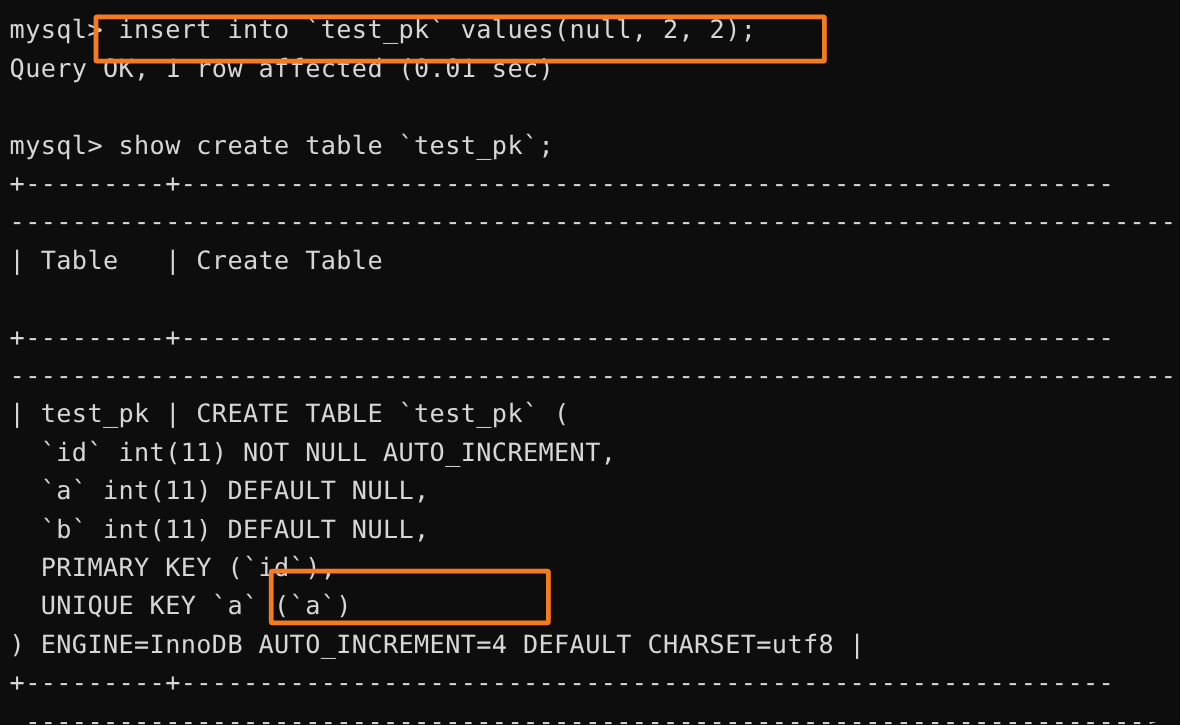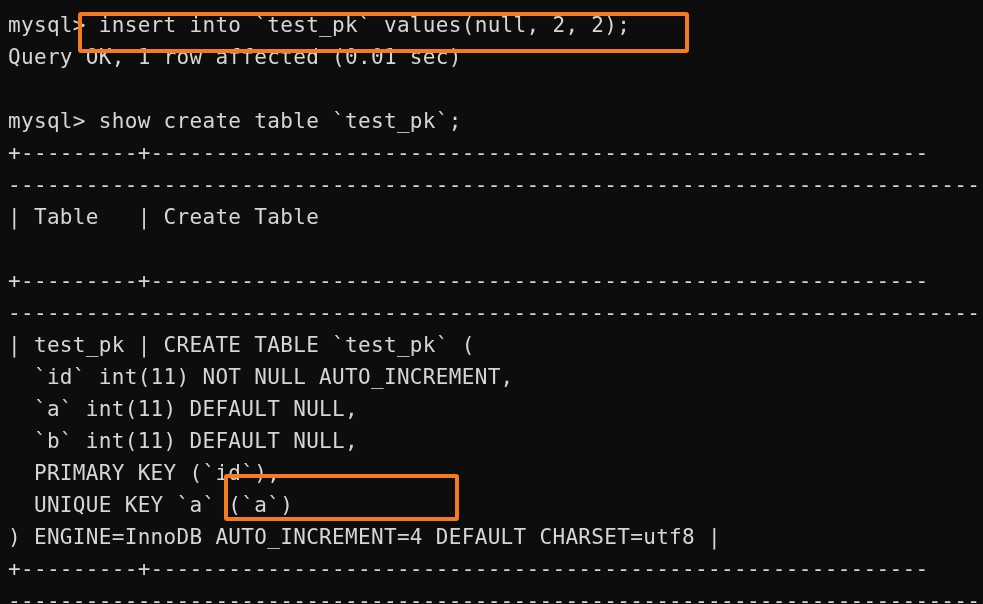--- a/index.html
+++ b/index.html
@@ -46,21 +46,21 @@
   #hl-autoinc {
     left: 224px;
     top: 474px;
     width: 235px;
     height: 47px;
   }
 </style>
 </head>
 <body>
 
-<div id="terminal" style="background: rgb(13, 13, 13); color: rgb(214, 214, 214);">
+<div id="terminal" style="background: rgb(13, 13, 13); color: rgb(214, 214, 214); border-radius: 31px;">
 
   <div id="lines">
       <div class="line">mysql&gt; insert into `test_pk` values(null, 2, 2);</div>
       <div class="line">Query OK, 1 row affected (0.01 sec)</div>
       <div class="line"></div>
       <div class="line">mysql&gt; show create table `test_pk`;</div>
       <div class="line">+---------+------------------------------------------------------------</div>
       <div class="line">---------------------------------------------------------------------------</div>
       <div class="line">| Table   | Create Table</div>
       <div class="line"></div>

